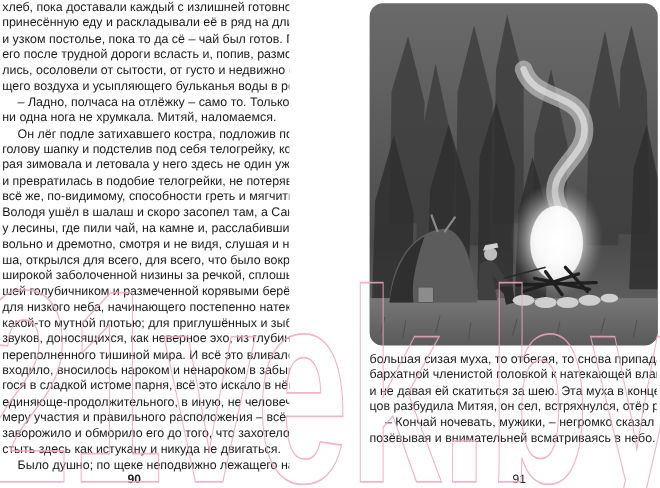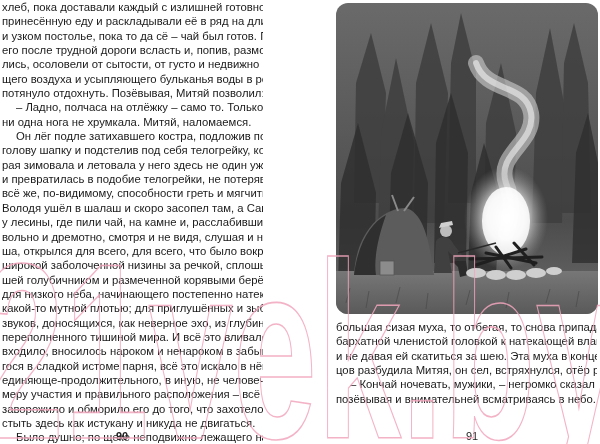--- a/index.html
+++ b/index.html
@@ -22,21 +22,20 @@
 </head>
 <body>
 
 <div id="left" class="col">
   <span class="ln">хлеб, пока доставали каждый с излишней готовностью</span>
   <span class="ln">принесённую еду и раскладывали её в ряд на длинном</span>
   <span class="ln">и узком постолье, пока то да сё – чай был готов. Пили</span>
   <span class="ln">его после трудной дороги всласть и, попив, размори-</span>
   <span class="ln">лись, осоловели от сытости, от густо и недвижно стоя-</span>
   <span class="ln">щего воздуха и усыпляющего бульканья воды в речке –</span>
-  <span class="ln last">потянуло отдохнуть. Позёвывая, Митяй позволил:</span>
   <span class="ln indent">– Ладно, полчаса на отлёжку – само то. Только чтоб</span>
   <span class="ln last">ни одна нога не хрумкала. Митяй, наломаемся.</span>
   <span class="ln indent">Он лёг подле затихавшего костра, подложив под</span>
   <span class="ln">голову шапку и подстелив под себя телогрейку, кото-</span>
   <span class="ln">рая зимовала и летовала у него здесь не один уже год</span>
   <span class="ln">и превратилась в подобие телогрейки, не потерявшее</span>
   <span class="ln">всё же, по-видимому, способности греть и мягчить. Дядя</span>
   <span class="ln">Володя ушёл в шалаш и скоро засопел там, а Саня сидел</span>
   <span class="ln">у лесины, где пили чай, на камне и, расслабившись, без-</span>
   <span class="ln">вольно и дремотно, смотря и не видя, слушая и не слы-</span>

